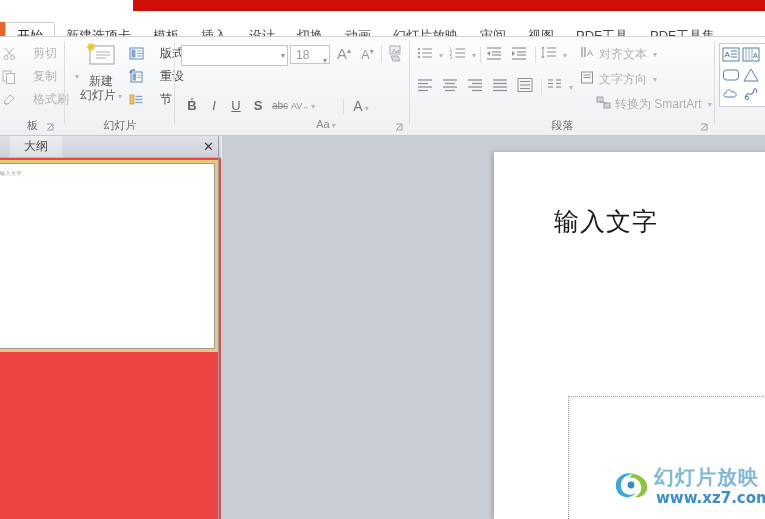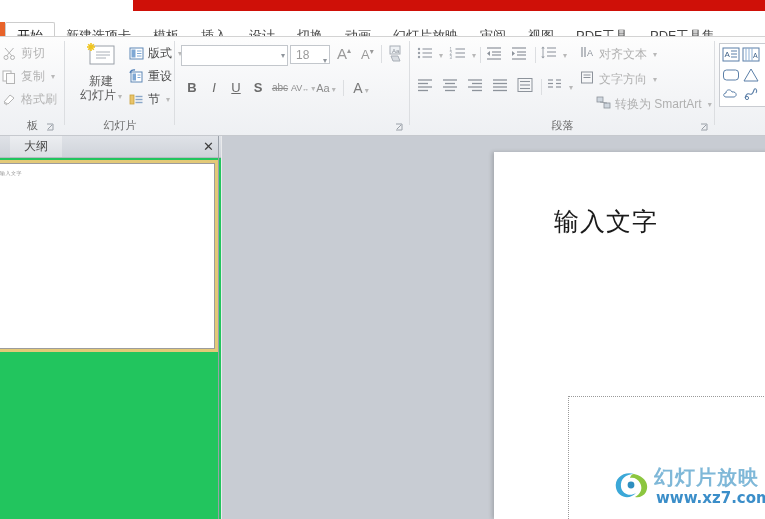--- a/index.html
+++ b/index.html
@@ -31,21 +31,21 @@
 
   
   .ribbon{position:absolute;left:0;top:37px;width:765px;height:98px;
     background:linear-gradient(180deg,#fdfdfd 0%,#f4f5f7 58%,#eef0f3 100%);
     border-bottom:1px solid #c6c9ce;}
   .rgroup{position:absolute;top:0;height:98px;}
   .rgroup .sep{position:absolute;right:0;top:4px;width:1px;height:84px;background:#dcdee1;}
   .glabel{position:absolute;bottom:2px;left:0;width:100%;text-align:center;font-size:11px;color:#6a6a6a;}
   .dlg{position:absolute;bottom:3px;width:9px;height:9px;color:#9aa0a8;font-size:9px;line-height:9px;}
 
-  .cmd{display:flex;align-items:center;gap:4px;height:20px;font-size:12px;color:#b4b4b4;white-space:nowrap;}
+  .cmd{display:flex;align-items:center;gap:16px;height:20px;font-size:12px;color:#b4b4b4;white-space:nowrap;}
   .cmd .gi{width:15px;height:15px;flex:0 0 15px;position:relative;}
   .caret{font-size:8px;color:#b8b8b8;margin-left:2px;}
 
   
   #g-clip{left:0;width:65px;}
   #g-clip .cmd{position:absolute;left:2px;}
 
   
   #g-slides{left:65px;width:110px;}
   .bigbtn{position:absolute;left:8px;top:5px;width:56px;text-align:center;}
@@ -70,21 +70,21 @@
   .pbtn{width:21px;height:20px;position:relative;}
   .prow{position:absolute;display:flex;align-items:center;}
   .pcmd{display:flex;align-items:center;gap:4px;font-size:12px;color:#b0b0b0;white-space:nowrap;}
 
   
   #g-draw{left:715px;width:50px;}
   .shapegal{position:absolute;left:4px;top:6px;width:56px;height:62px;background:#fff;border:1px solid #c9ccd1;}
   .shapecell{position:absolute;width:19px;height:18px;}
 
   
-  .leftpanel{position:absolute;left:0;top:136px;width:222px;height:383px;background:#22c55e;}
+  .leftpanel{position:absolute;left:0;top:136px;width:222px;height:383px;background:#ef4444;}
   .lp-tabs{position:absolute;left:0;top:0;width:222px;height:21px;
     background:linear-gradient(180deg,#dfe2e7 0%,#cfd3da 100%);border-bottom:1px solid #b6bac1;}
   .lp-tab{position:absolute;top:0;height:21px;line-height:21px;font-size:12px;color:#4a4a4a;text-align:center;}
   .lp-tab.active{background:linear-gradient(180deg,#eceef1 0%,#dcdfe4 100%);}
   .lp-close{position:absolute;right:6px;top:3px;width:15px;height:15px;line-height:15px;
     text-align:center;font-size:13px;color:#3d3d3d;}
   .thumb-wrap{position:absolute;left:-8px;top:24px;width:226px;height:192px;
     border:3px solid #e3c978;background:#fff;box-sizing:border-box;}
   .thumb-inner{position:absolute;left:0;top:0;right:0;bottom:0;border:1px solid #9c9c9c;background:#fff;}
   .thumb-text{position:absolute;left:4px;top:6px;font-size:5px;color:#8a8a8a;letter-spacing:0.5px;}
@@ -266,21 +266,21 @@
       </div>
       <div class="frow2">
         <div class="fbtn" style="font-weight:bold;color:#6a6a6a;"><span>B</span></div>
         <div class="fbtn" style="font-style:italic;color:#6a6a6a;"><span>I</span></div>
         <div class="fbtn" style="text-decoration:underline;color:#6a6a6a;"><span>U</span></div>
         <div class="fbtn" style="font-weight:bold;color:#6a6a6a;"><span>S</span></div>
         <div class="fbtn" style="font-size:10px;text-decoration:line-through;"><span>abc</span></div>
         <div class="fbtn" style="font-size:9px;">
           <span>AV</span><span style="font-size:7px;">↔</span><span class="caret">▾</span>
         </div>
-        <div class="fbtn" style="font-size:11px;width:26px;">
+        <div class="fbtn" style="font-size:11px;width:26px;margin-top:36px;">
           <span>Aa</span><span class="caret">▾</span>
         </div>
         <div class="vsep"></div>
         <div class="fbtn" style="font-size:14px;color:#7a7a7a;width:26px;">
           <span>A</span><span class="caret">▾</span>
         </div>
       </div>
       <div class="dlg" style="right:6px;">
         <svg width="9" height="9" viewBox="0 0 9 9">
           <path d="M1 1 L7 1 L7 7" fill="none" stroke="#9aa0a8" stroke-width="1"></path>

